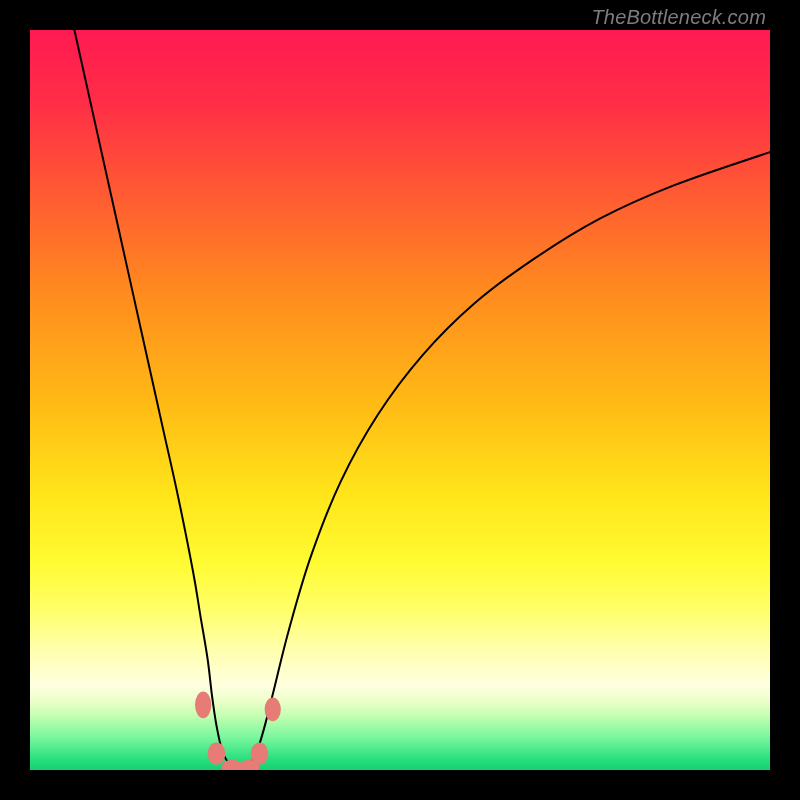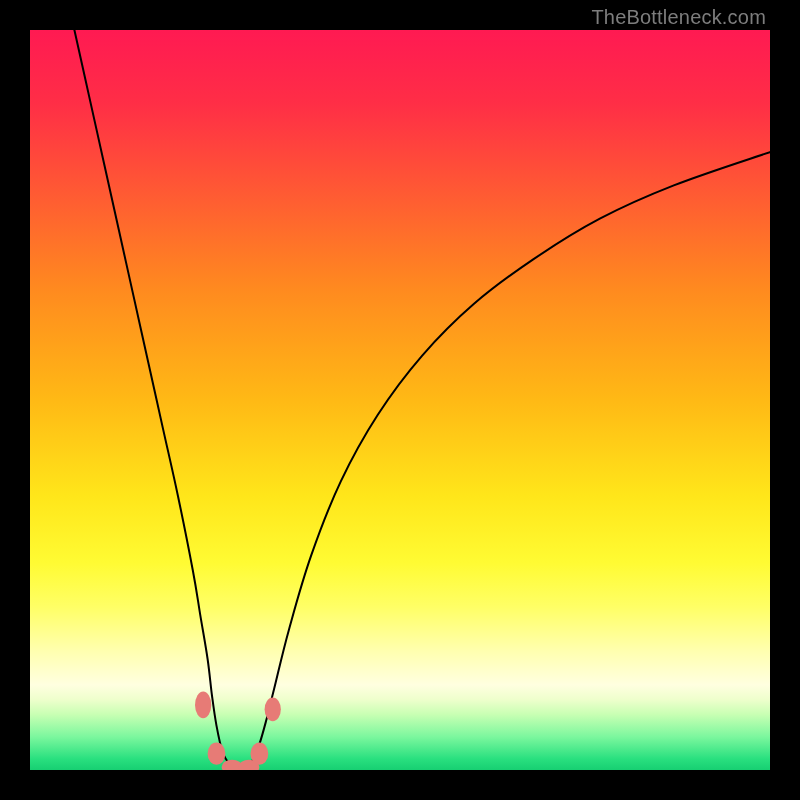--- a/index.html
+++ b/index.html
@@ -9,20 +9,21 @@
     height: 800px;
     background: #000;
     overflow: hidden;
     font-family: Arial, Helvetica, sans-serif;
   }
   .frame {
     position: relative;
     width: 800px;
     height: 800px;
     background: #000;
+    font-style: italic;
   }
   .plot-area {
     position: absolute;
     left: 30px;
     top: 30px;
     width: 740px;
     height: 740px;
     overflow: hidden;
   }
   .gradient {

